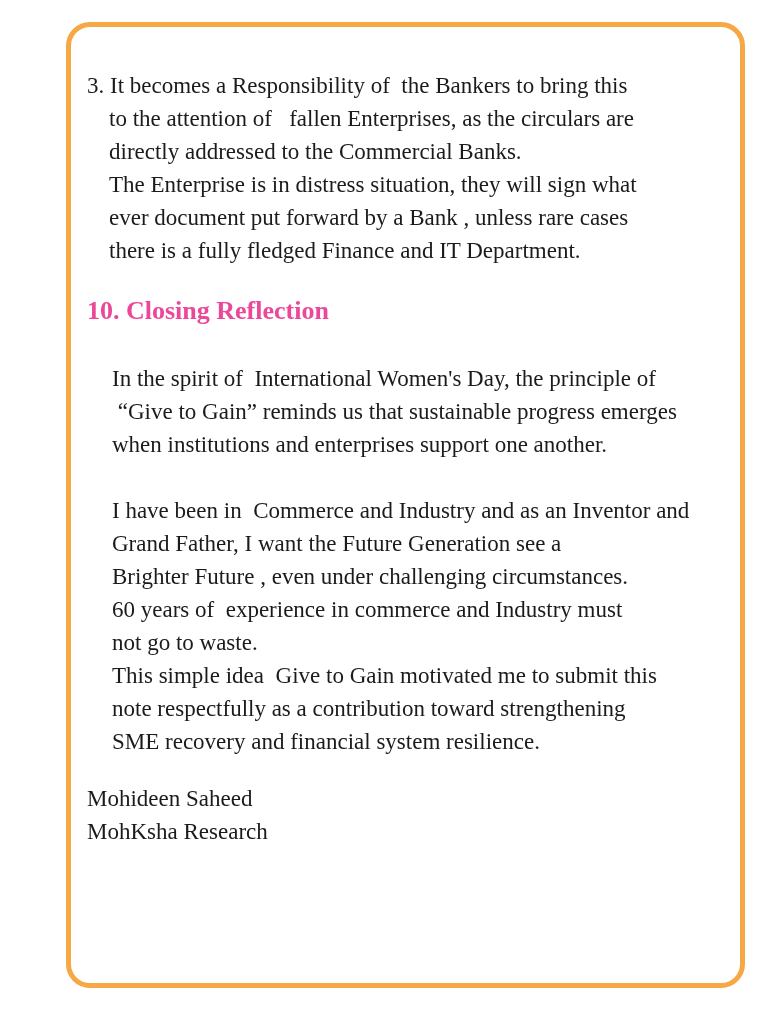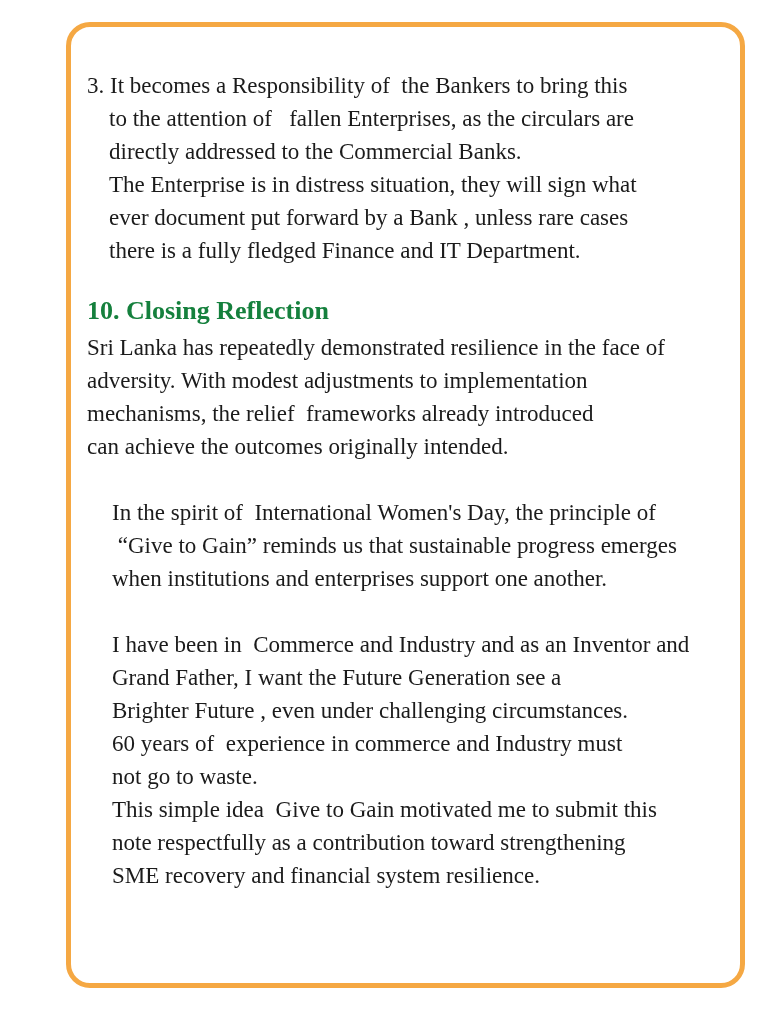--- a/index.html
+++ b/index.html
@@ -38,21 +38,21 @@
   }
   .numbered-item {
     padding-left: 22px;
     text-indent: -22px;
   }
   .section-heading {
     font-size: 26px;
     line-height: 36px;
     font-weight: bold;
     margin: 26px 0 2px 0;
-    color: #15803d;
+    color: #ec4899;
   }
   .para-gap {
     margin-top: 33px;
     margin-left: 25px;
   }
   .signature-block {
     margin-top: 24px;
   }
 </style>
 </head>
@@ -63,33 +63,33 @@
 
     <div class="body-text numbered-item">3. It becomes a Responsibility of  the Bankers to bring this
 to the attention of   fallen Enterprises, as the circulars are
 directly addressed to the Commercial Banks.
 The Enterprise is in distress situation, they will sign what
 ever document put forward by a Bank , unless rare cases
 there is a fully fledged Finance and IT Department.</div>
 
     <div class="section-heading">10. Closing Reflection</div>
 
-    <div class="body-text">Sri Lanka has repeatedly demonstrated resilience in the face of
-adversity. With modest adjustments to implementation
-mechanisms, the relief  frameworks already introduced
-can achieve the outcomes originally intended.</div>
 
     <div class="body-text para-gap">In the spirit of  International Women's Day, the principle of
  “Give to Gain” reminds us that sustainable progress emerges
 when institutions and enterprises support one another.</div>
 
     <div class="body-text para-gap">I have been in  Commerce and Industry and as an Inventor and
 Grand Father, I want the Future Generation see a
 Brighter Future , even under challenging circumstances.
 60 years of  experience in commerce and Industry must
 not go to waste.
 This simple idea  Give to Gain motivated me to submit this
 note respectfully as a contribution toward strengthening
 SME recovery and financial system resilience.</div>
 
+    <div class="signature-block">
+      <div class="body-text">Mohideen Saheed</div>
+      <div class="body-text">MohKsha Research</div>
+    </div>
 
   </div>
 </div>
 
 </body></html>

